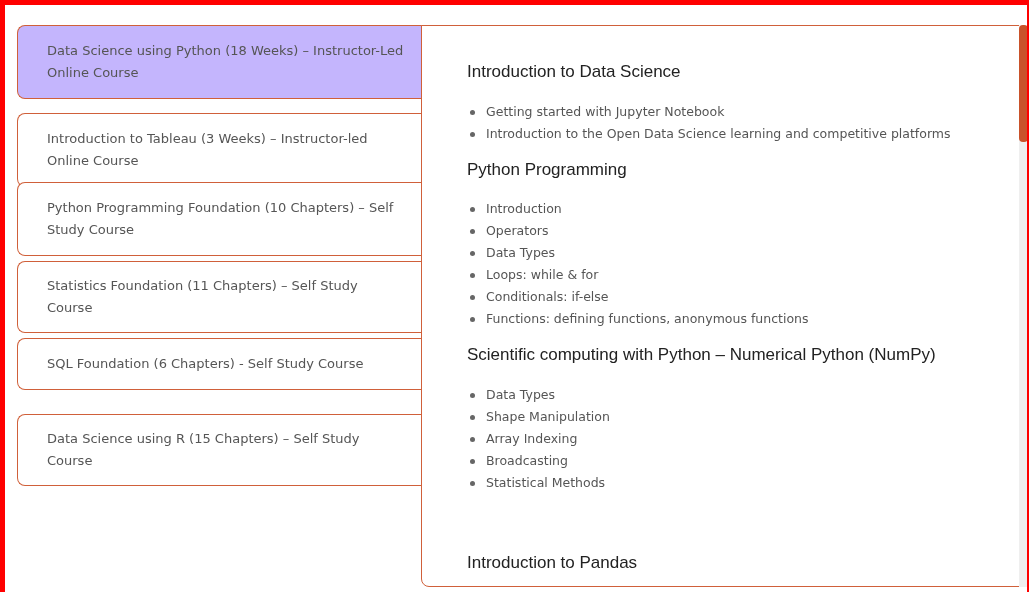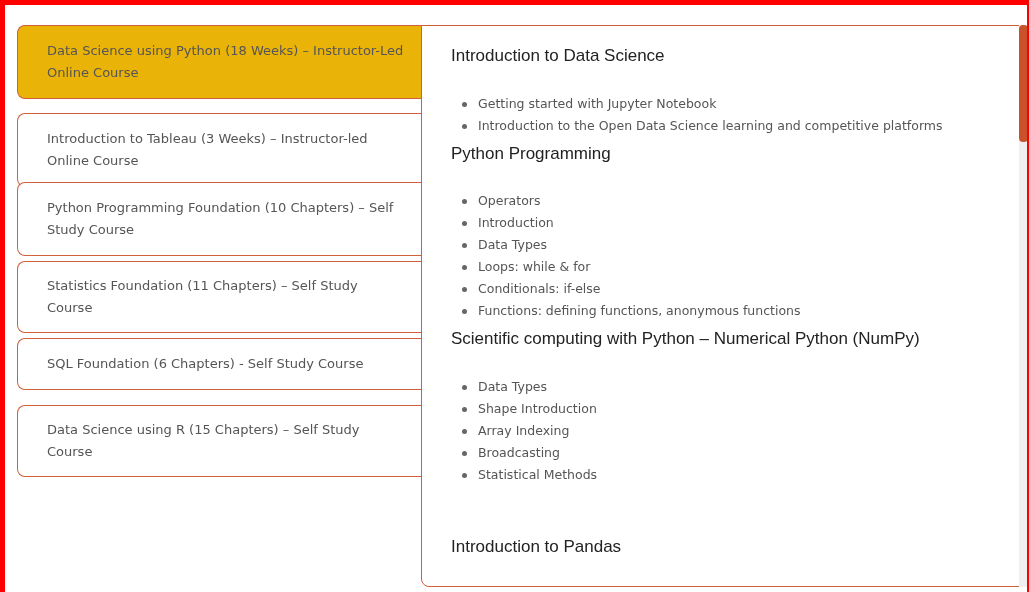--- a/index.html
+++ b/index.html
@@ -22,37 +22,37 @@
   .tab {
     position:absolute; left:0; width:420px; box-sizing:border-box;
     border:1px solid #d0603a; border-radius:8px 0 0 8px; border-right:none;
     background:#ffffff;
     display:flex; align-items:center;
     padding:0 30px 0 29px;
     font-size:13px; line-height:22px; color:#555;
     font-family:"DejaVu Sans", sans-serif;
     cursor:pointer;
   }
-  .tab.active { background:#eab308; }
+  .tab.active { background:#c4b5fd; }
   .tab span { display:block; }
   .panel {
     position:absolute; left:421px; top:25px; width:607px; height:562px;
     box-sizing:border-box;
     border:1px solid #d0603a; border-radius:0 0 8px 8px;
     border-top:1px solid #d0603a;
     background:#fff; overflow:hidden;
   }
   .content { position:absolute; left:29px; top:0; right:20px; }
   .content h3 {
     font-family:"Liberation Sans", sans-serif;
     font-weight:normal; font-size:17px; color:#222;
-    margin:0; position:absolute; left:0; white-space:nowrap;
+    margin:16px; position:absolute; left:0; white-space:nowrap;
   }
   .content ul {
-    margin:4px; padding:0; list-style:none; position:absolute; left:0;
+    margin:12px; padding:0; list-style:none; position:absolute; left:0;
   }
   .content li {
     font-size:12.5px; color:#555; height:22px; line-height:22px;
     padding-left:23px; position:relative; white-space:nowrap;
     font-family:"DejaVu Sans", sans-serif;
   }
   .content li::before {
     content:""; position:absolute; left:7px; top:9px; width:5px; height:5px;
     border-radius:50%; background:#666;
   }
@@ -79,47 +79,47 @@
   </div>
   <div class="tab" style="top:157px;height:74px;justify-content:flex-end;">
     <span>Python Programming Foundation (10 Chapters) – Self Study Course</span>
   </div>
   <div class="tab" style="top:236px;height:72px;">
     <span>Statistics Foundation (11 Chapters) – Self Study Course</span>
   </div>
   <div class="tab" style="top:313px;height:52px;">
     <span>SQL Foundation (6 Chapters) - Self Study Course</span>
   </div>
-  <div class="tab" style="top:380px;height:72px;">
+  <div class="tab" style="top:389px;height:72px;">
     <span>Data Science using R (15 Chapters) – Self Study Course</span>
   </div>
 </div>
 
 <div class="panel">
   <div class="content">
     <h3 style="top:20px;">Introduction to Data Science</h3>
     <ul style="top:63px;">
       <li>Getting started with Jupyter Notebook</li>
       <li>Introduction to the Open Data Science learning and competitive platforms</li>
     </ul>
 
     <h3 style="top:118px;">Python Programming</h3>
     <ul style="top:160px;">
+      <li>Introduction</li>
       <li>Operators</li>
-      <li>Introduction</li>
       <li>Data Types</li>
       <li>Loops: while &amp; for</li>
       <li>Conditionals: if-else</li>
       <li>Functions: defining functions, anonymous functions</li>
     </ul>
 
     <h3 style="top:303px;">Scientific computing with Python – Numerical Python (NumPy)</h3>
     <ul style="top:346px;">
       <li>Data Types</li>
-      <li>Shape Introduction</li>
+      <li>Shape Manipulation</li>
       <li>Array Indexing</li>
       <li>Broadcasting</li>
       <li>Statistical Methods</li>
     </ul>
 
     <h3 style="top:511px;">Introduction to Pandas</h3>
     <ul style="top:553px;">
       <li>Data Analysis and flow in Python using Pandas Data Structures</li>
     </ul>
   </div>

